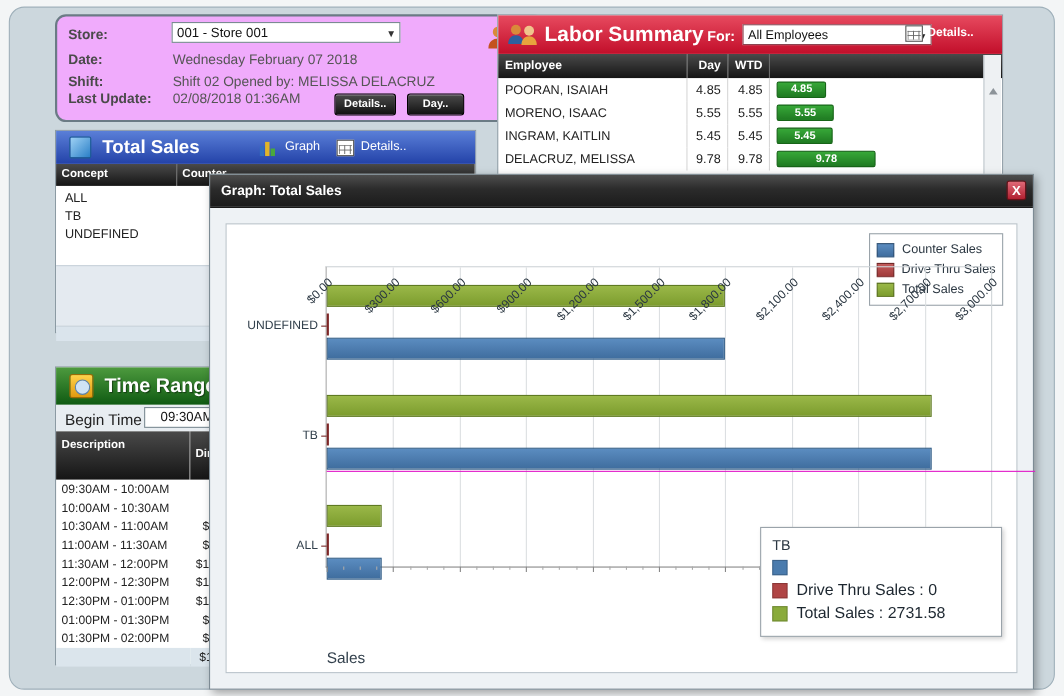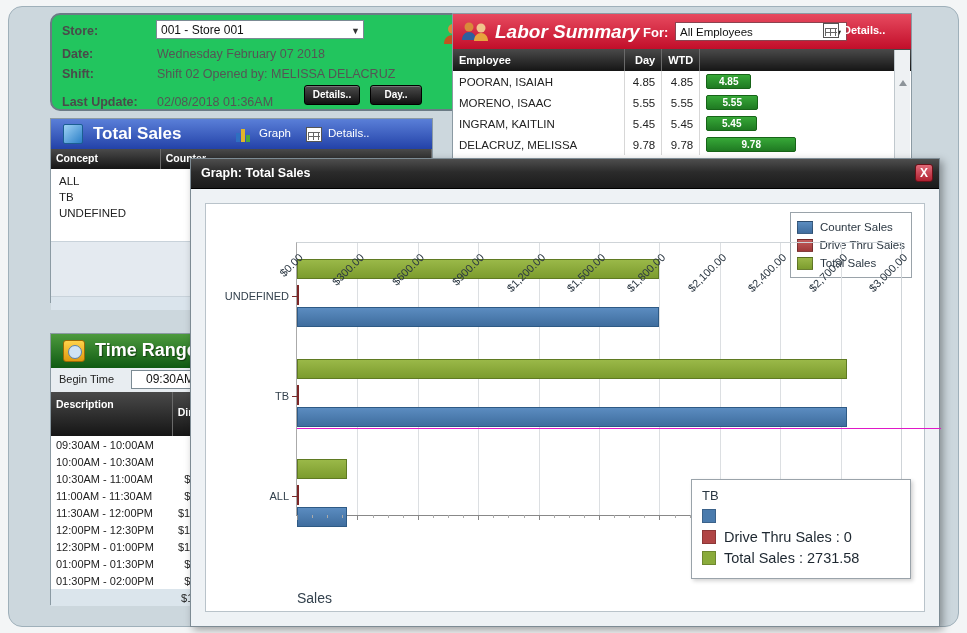--- a/index.html
+++ b/index.html
@@ -20,28 +20,28 @@
     border-radius: 14px;
   }
 
   
   .panel { position: absolute; }
 
   
   .store-box {
     position: absolute; left: 50px; top: 13px;
     width: 445px; height: 98px;
-    background: #22c55e;
+    background: #f0abfc;
     border: 2px solid #6b7b85;
     border-radius: 10px;
   }
   .store-row { position: absolute; font-size: 12.5px; color: #3a3a3a; }
   .store-lbl { font-weight: bold; color: #4a4a4a; left: 10px; }
   .store-val { left: 105px; color: #555; }
-  .r1 { top: 9px; } .r2 { top: 32px; } .r3 { top: 52px; } .r4 { top: 80px; }
+  .r1 { top: 9px; } .r2 { top: 32px; } .r3 { top: 52px; } .r4 { top: 68px; }
 
   .store-select {
     position: absolute; left: 104px; top: 5px; width: 208px; height: 19px;
     background: #fff; border: 1px solid #7b8a93;
     font-size: 12px; color: #111; padding: 1px 4px; line-height: 16px;
   }
   .store-select .cv { display:inline-block; }
   .store-select .arw {
     position: absolute; right: 3px; top: 2px; font-size: 9px; color: #333;
   }
@@ -68,21 +68,20 @@
   .labor-head {
     height: 35px;
     background: linear-gradient(#e8465c 0%, #d5htm 1%, #c9112c 100%);
     background: linear-gradient(#e74a5f, #c20e2a);
     position: relative;
   }
   .labor-title {
     position: absolute; left: 42px; top: 7px;
     color: #fff; font-size: 19px; font-weight: bold;
     font-family: "Liberation Sans", sans-serif;
-    font-style: italic;
   }
   .labor-for { position: absolute; left: 190px; top: 11px; color:#fff; font-size:13px; font-weight:bold; }
   .labor-sel {
     position: absolute; left: 222px; top: 8px; width: 172px; height: 19px;
     background: #fff; border: 1px solid #8b4450;
     font-size: 11.5px; color: #111; padding: 1px 4px; line-height: 16px;
   }
   .labor-sel .arw { position:absolute; right:3px; top:2px; font-size:9px; color:#222;}
   .labor-details { position: absolute; left: 390px; top: 10px; color:#fff; font-size:11px; font-weight:bold;}
   .grid-ico {
@@ -160,21 +159,21 @@
   .timerange { left:50px; top:333px; width:383px; height:272px;
     background:#fff; border:1px solid #8b9aa3; }
   .tr-head { height:34px; background:linear-gradient(#4d9a3e, #0f5a12); position:relative; }
   .tr-title { position:absolute; left:44px; top:6px; color:#fff; font-size:18px; font-weight:bold;
      text-shadow: 1px 1px 1px rgba(0,0,0,.45); }
   .clock-ico { position:absolute; left:12px; top:6px; width:22px; height:22px;
     background:linear-gradient(#ffd24a,#e09a10); border:1px solid #9a6a05; border-radius:3px;}
   .clock-ico:after{content:''; position:absolute; left:4px; top:4px; width:12px;height:12px;
     border-radius:50%; background:#cfe3f5; border:1px solid #5b82a8;}
   .tr-sub { height:24px; background:#e8edf1; position:relative; }
-  .tr-sub span { position:absolute; left:8px; top:5px; font-size:11px; color:#222; }
+  .tr-sub span { position:absolute; left:8px; top:5px; font-size:14px; color:#222; }
   .tr-input { position:absolute; left:80px; top:2px; width:78px; height:19px;
     background:#fff; border:1px solid #7b8a93; font-size:12px; color:#111;
     text-align:center; line-height:17px; }
   .tr-colhead { display:flex; height:44px; }
   .tr-colhead div {
     background: linear-gradient(#4a4a4a, #151515);
     color:#fff; font-size:10.5px; font-weight:bold; padding:14px 5px 0 5px;
     border-right:1px solid #6a6a6a;
   }
   .tr-colhead div.c2 { padding-top:6px; }

